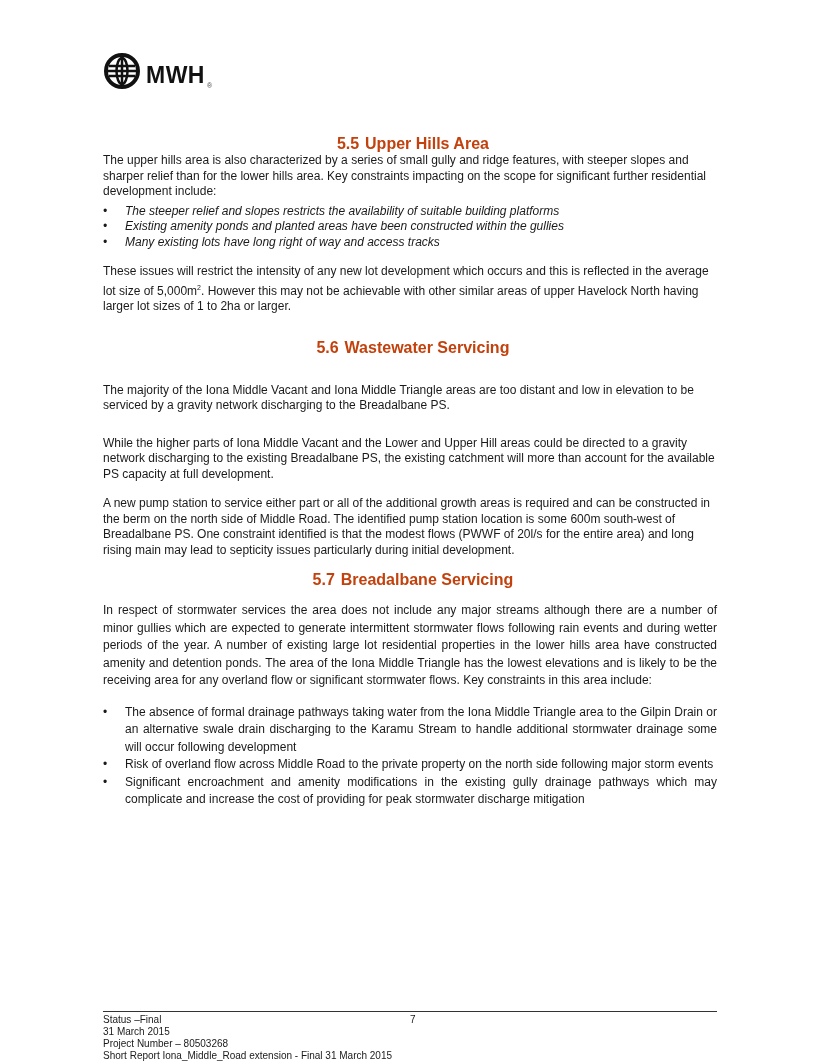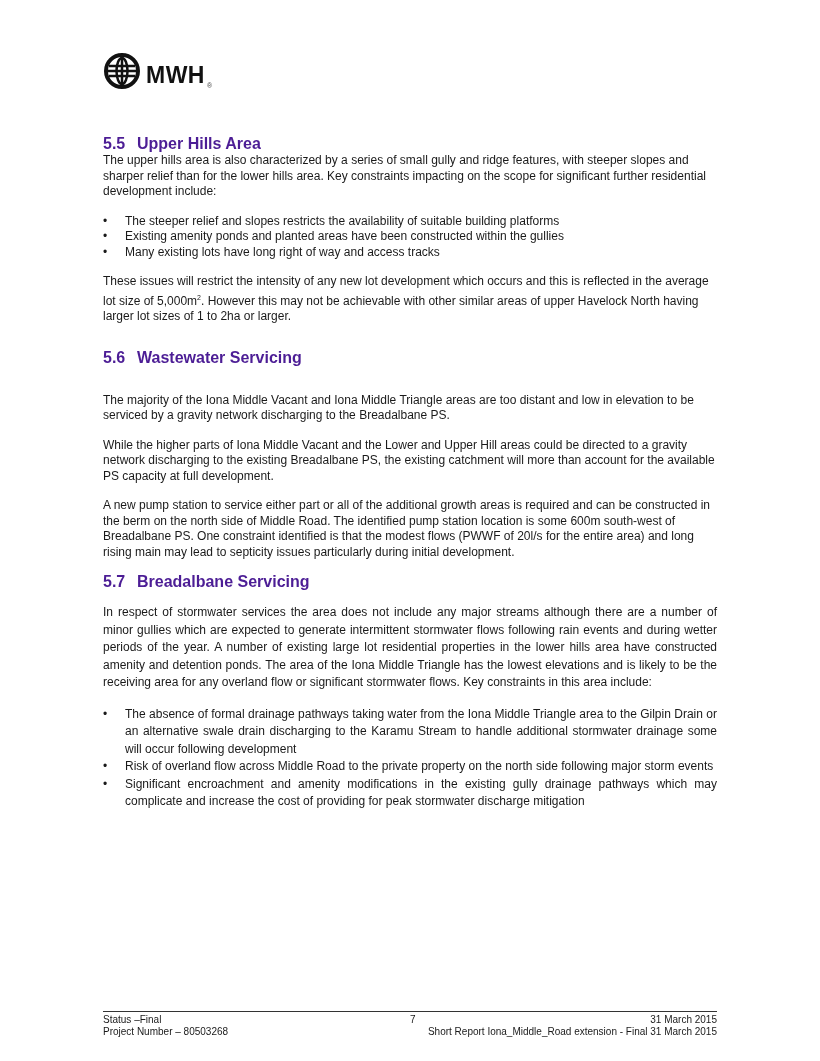--- a/index.html
+++ b/index.html
@@ -4,31 +4,31 @@
 <style>
   html, body { margin:0; padding:0; background:#ffffff; }
   body { width:820px; height:1061px; position:relative; overflow:hidden;
          font-family:"Liberation Sans", sans-serif; color:#1a1a1a; }
   .logo { position:absolute; left:104px; top:53px; display:flex; align-items:flex-end; }
   .logo svg { width:36px; height:36px; }
   .logo-text { font-family:"Liberation Sans", sans-serif; font-weight:bold; font-size:23px;
                margin-left:6px; letter-spacing:0.5px; color:#111; }
   .logo-reg { font-size:7px; margin-left:2px; margin-top:12px; color:#444; }
   .content { position:absolute; left:103px; top:135px; width:614px; }
-  h2 { font-size:16px; font-weight:bold; margin:0; color:#4c1d95; }
+  h2 { font-size:16px; font-weight:bold; margin:0; color:#c2410c;text-align:center; }
   h2 .num { display:inline-block; width:34px; }
   p { font-size:12px; line-height:15.5px; margin:0; }
   .justify { text-align:justify; line-height:17.5px; }
   ul { list-style:none; margin:0; padding:0; }
   li { font-size:12px; line-height:15.5px; position:relative; padding-left:22px; }
   li::before { content:"•"; position:absolute; left:0; top:0; }
   .just-list li { text-align:justify; line-height:17.5px; }
   .footer { position:absolute; left:103px; top:1011px; width:614px; border-top:1px solid #333;
             font-size:10px; line-height:12px; padding-top:2px; }
-  .frow { display:flex; justify-content:space-between; position:relative; }
+  .frow { display:flex; position:relative;flex-direction:column; }
   .fcenter { position:absolute; left:307px; }
 </style>
 </head>
 <body>
 
 <div class="logo">
   <svg viewBox="0 0 36 36">
     <circle cx="18" cy="18" r="16" fill="none" stroke="#111" stroke-width="4"></circle>
     <ellipse cx="18" cy="18" rx="5.5" ry="13" fill="none" stroke="#111" stroke-width="2.5"></ellipse>
     <line x1="18" y1="4" x2="18" y2="32" stroke="#111" stroke-width="2.5"></line>
@@ -39,32 +39,32 @@
   <span class="logo-text">MWH</span>
   <span class="logo-reg">®</span>
 </div>
 
 <div class="content">
 
   <h2 style="margin-top:0;">
     <span class="num">5.5</span><span>Upper Hills Area</span>
   </h2>
   <p style="">The upper hills area is also characterized by a series of small gully and ridge features, with steeper slopes and sharper relief than for the lower hills area. Key constraints impacting on the scope for significant further residential development include:</p>
-  <ul style="margin-top:14px;">
+  <ul style="margin-top:4px;font-style:italic;">
     <li>The steeper relief and slopes restricts the availability of suitable building platforms</li>
     <li>Existing amenity ponds and planted areas have been constructed within the gullies</li>
     <li>Many existing lots have long right of way and access tracks</li>
   </ul>
   <p style="margin-top:14px;"><span>These issues will restrict the intensity of any new lot development which occurs and this is reflected in the average lot size of 5,000m</span><sup style="font-size:7px;">2</sup><span>. However this may not be achievable with other similar areas of upper Havelock North having larger lot sizes of 1 to 2ha or larger.</span></p>
 
   <h2 style="margin-top:24px;">
     <span class="num">5.6</span><span>Wastewater Servicing</span>
   </h2>
   <p style="margin-top:26px;">The majority of the Iona Middle Vacant and Iona Middle Triangle areas are too distant and low in elevation to be serviced by a gravity network discharging to the Breadalbane PS.</p>
-  <p style="margin-top:14px;">While the higher parts of Iona Middle Vacant and the Lower and Upper Hill areas could be directed to a gravity network discharging to the existing Breadalbane PS, the existing catchment will more than account for the available PS capacity at full development.</p>
+  <p style="margin-top:22px;">While the higher parts of Iona Middle Vacant and the Lower and Upper Hill areas could be directed to a gravity network discharging to the existing Breadalbane PS, the existing catchment will more than account for the available PS capacity at full development.</p>
   <p style="margin-top:14px;">A new pump station to service either part or all of the additional growth areas is required and can be constructed in the berm on the north side of Middle Road. The identified pump station location is some 600m south-west of Breadalbane PS. One constraint identified is that the modest flows (PWWF of 20l/s for the entire area) and long rising main may lead to septicity issues particularly during initial development.</p>
 
   <h2 style="margin-top:13px;">
     <span class="num">5.7</span><span>Breadalbane Servicing</span>
   </h2>
   <p class="justify" style="margin-top:13px;">In respect of stormwater services the area does not include any major streams although there are a number of minor gullies which are expected to generate intermittent stormwater flows following rain events and during wetter periods of the year. A number of existing large lot residential properties in the lower hills area have constructed amenity and detention ponds. The area of the Iona Middle Triangle has the lowest elevations and is likely to be the receiving area for any overland flow or significant stormwater flows. Key constraints in this area include:</p>
   <ul class="just-list" style="margin-top:14px;">
     <li>The absence of formal drainage pathways taking water from the Iona Middle Triangle area to the Gilpin Drain or an alternative swale drain discharging to the Karamu Stream to handle additional stormwater drainage some will occur following development</li>
     <li>Risk of overland flow across Middle Road to the private property on the north side following major storm events</li>
     <li>Significant encroachment and amenity modifications in the existing gully drainage pathways which may complicate and increase the cost of providing for peak stormwater discharge mitigation</li>

